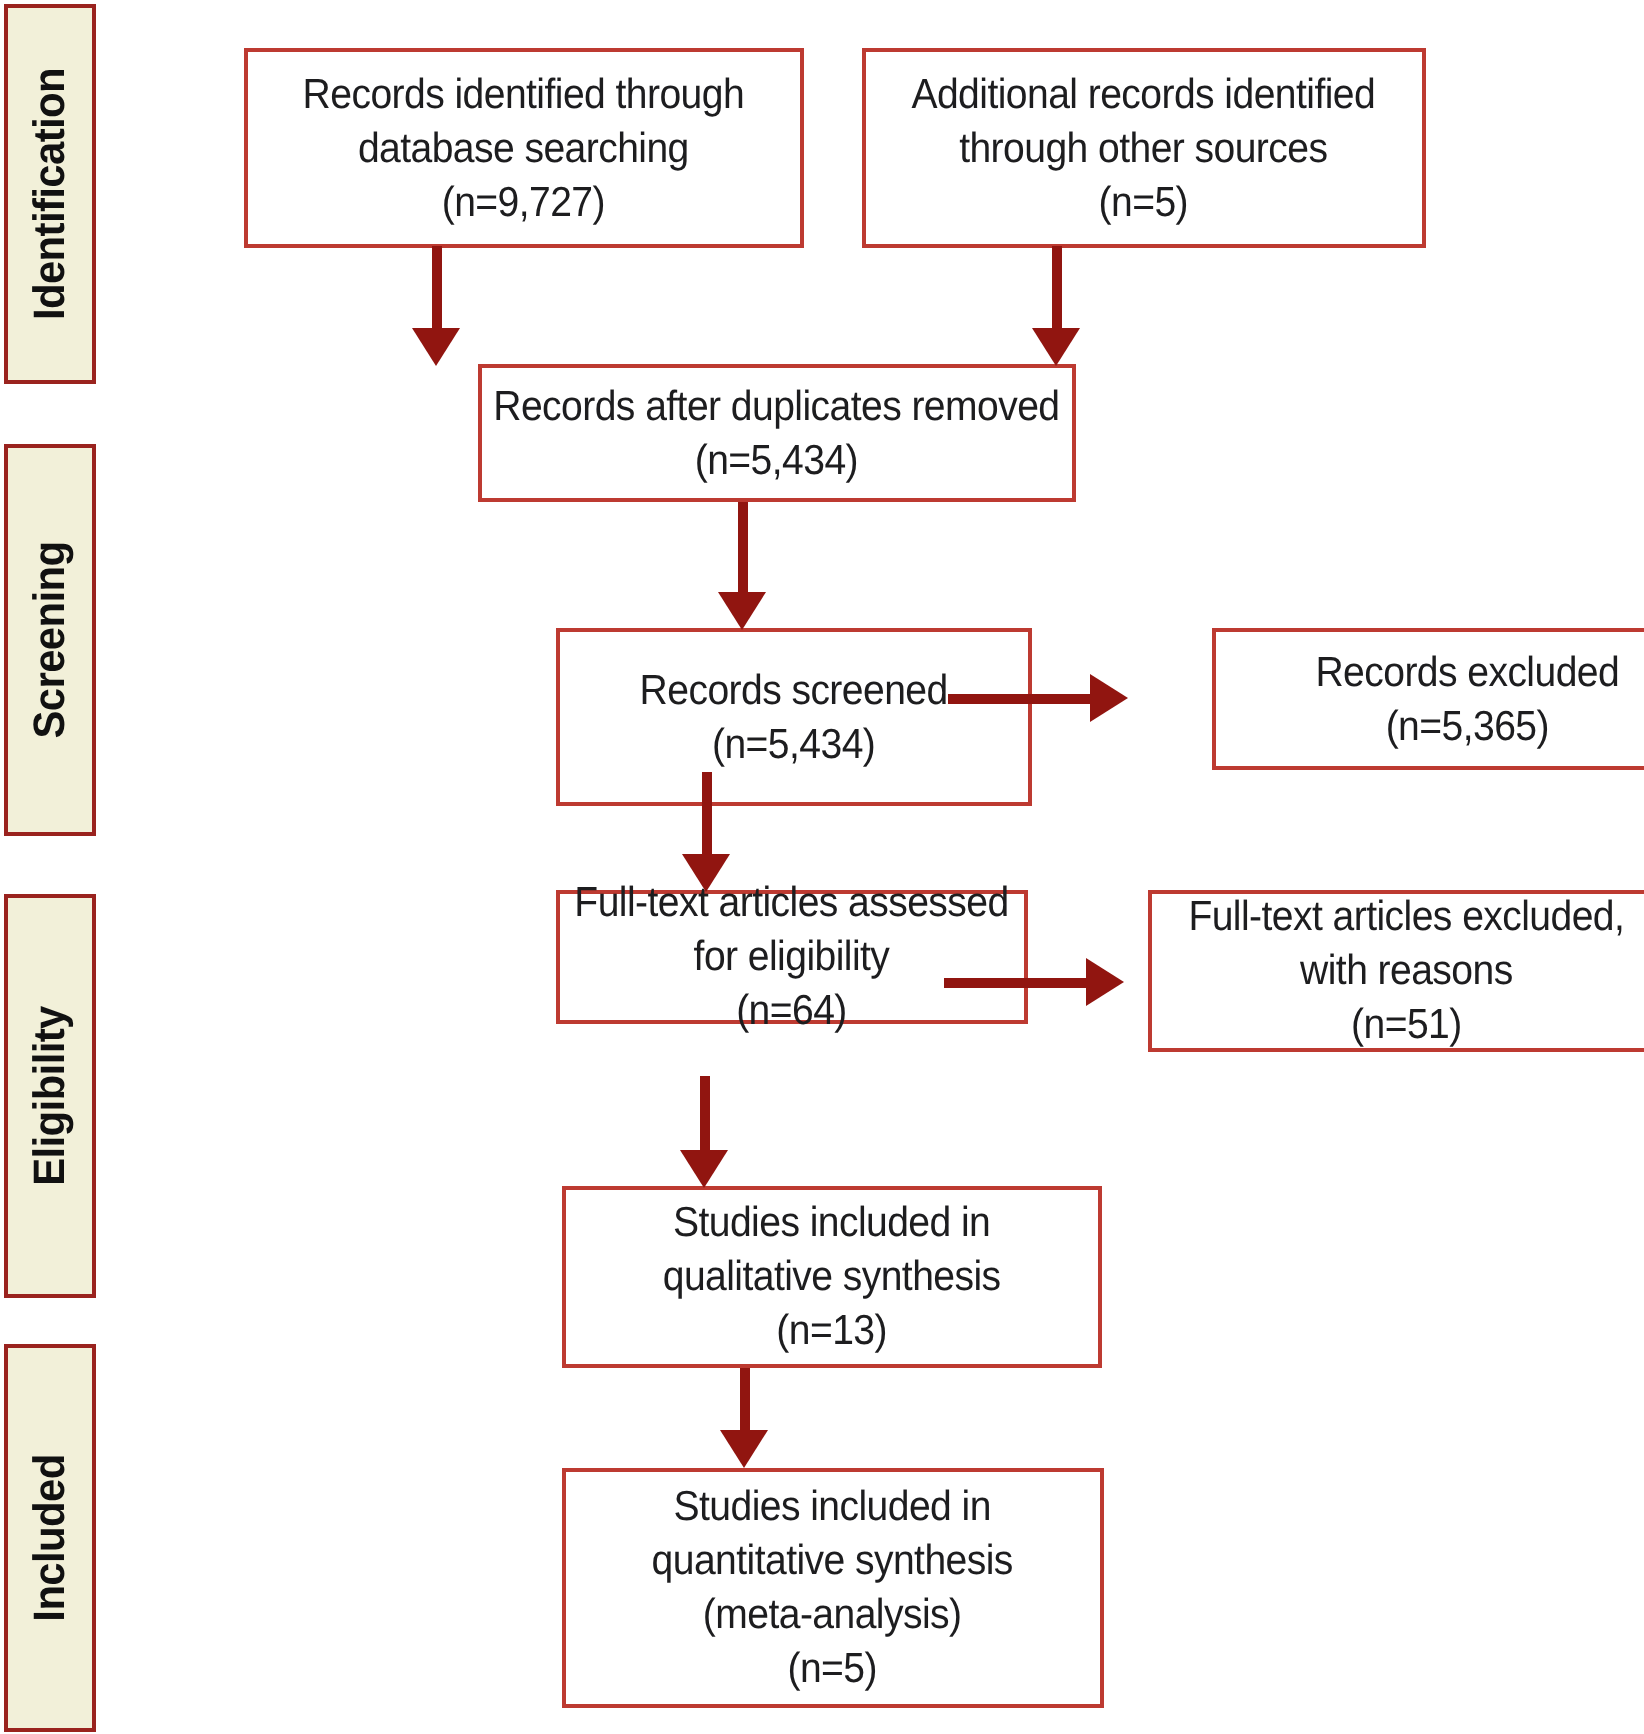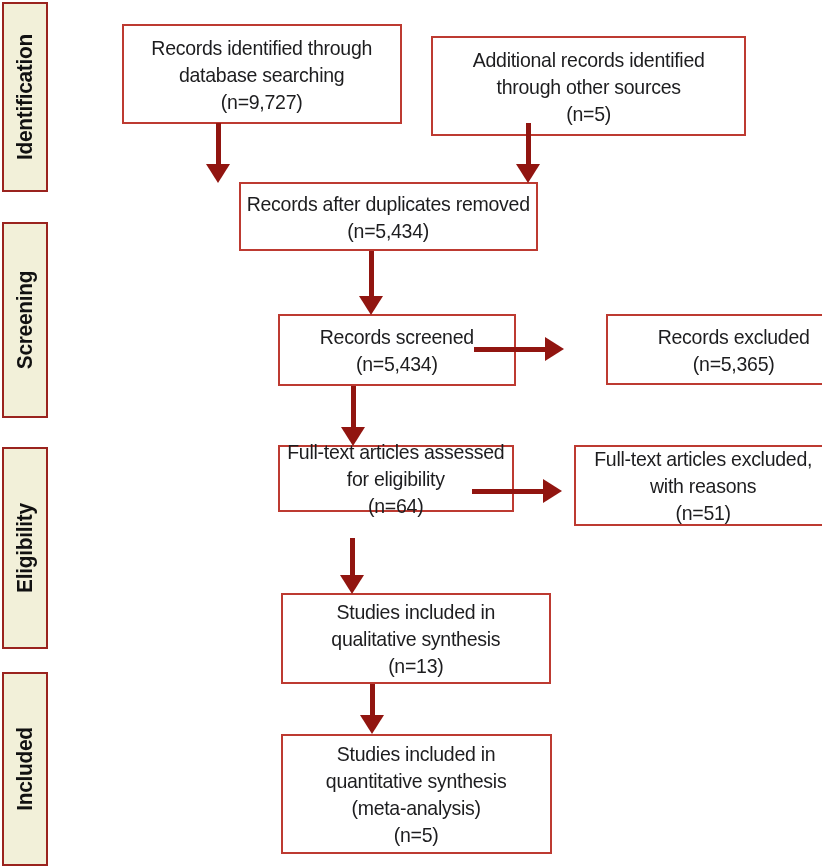--- a/index.html
+++ b/index.html
@@ -117,30 +117,30 @@
   </div>
   <div class="stage" style="top:672px;height:194px">
     <span class="stage-label">Included</span>
   </div>
 
   <div class="box" style="left:79px;top:24px;width:280px;height:100px">
     <div class="box-text">Records identified through
 database searching
 (n=9,727)</div>
   </div>
-  <div class="box" style="left:388px;top:36px;width:315px;height:100px">
+  <div class="box" style="left:388px;top:24px;width:282px;height:100px">
     <div class="box-text">Additional records identified
 through other sources
 (n=5)</div>
   </div>
   <div class="box" style="left:196px;top:182px;width:299px;height:69px">
     <div class="box-text">Records after duplicates removed
 (n=5,434)</div>
   </div>
-  <div class="box" style="left:235px;top:314px;width:238px;height:72px">
+  <div class="box" style="left:235px;top:314px;width:238px;height:89px">
     <div class="box-text">Records screened
 (n=5,434)</div>
   </div>
   <div class="box" style="left:563px;top:314px;width:256px;height:71px">
     <div class="box-text">Records excluded
 (n=5,365)</div>
   </div>
   <div class="box" style="left:235px;top:445px;width:236px;height:67px">
     <div class="box-text">Full-text articles assessed
 for eligibility

